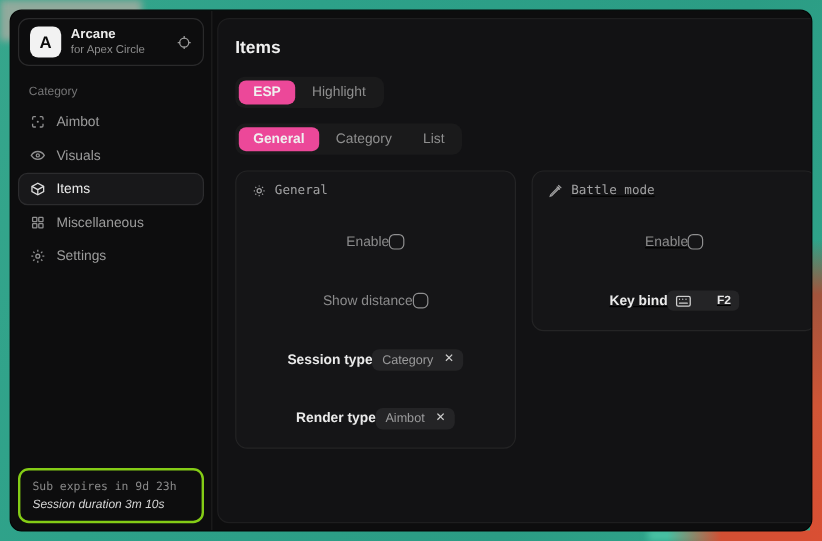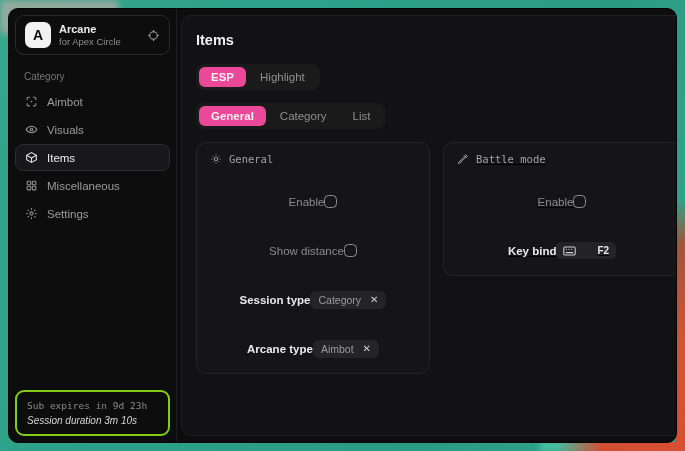--- a/index.html
+++ b/index.html
@@ -226,21 +226,21 @@
 
             <div class="row">
               <span class="row-label bright">Session type</span>
               <span class="select-pill">
                 <span class="select-value">Category</span>
                 <span class="clear-x">✕</span>
               </span>
             </div>
 
             <div class="row">
-              <span class="row-label bright">Arcane type</span>
+              <span class="row-label bright">Render type</span>
               <span class="select-pill">
                 <span class="select-value">Aimbot</span>
                 <span class="clear-x">✕</span>
               </span>
             </div>
           </section>
 
           <section class="panel panel-battle">
             <div class="panel-head">
               <span class="icon">

